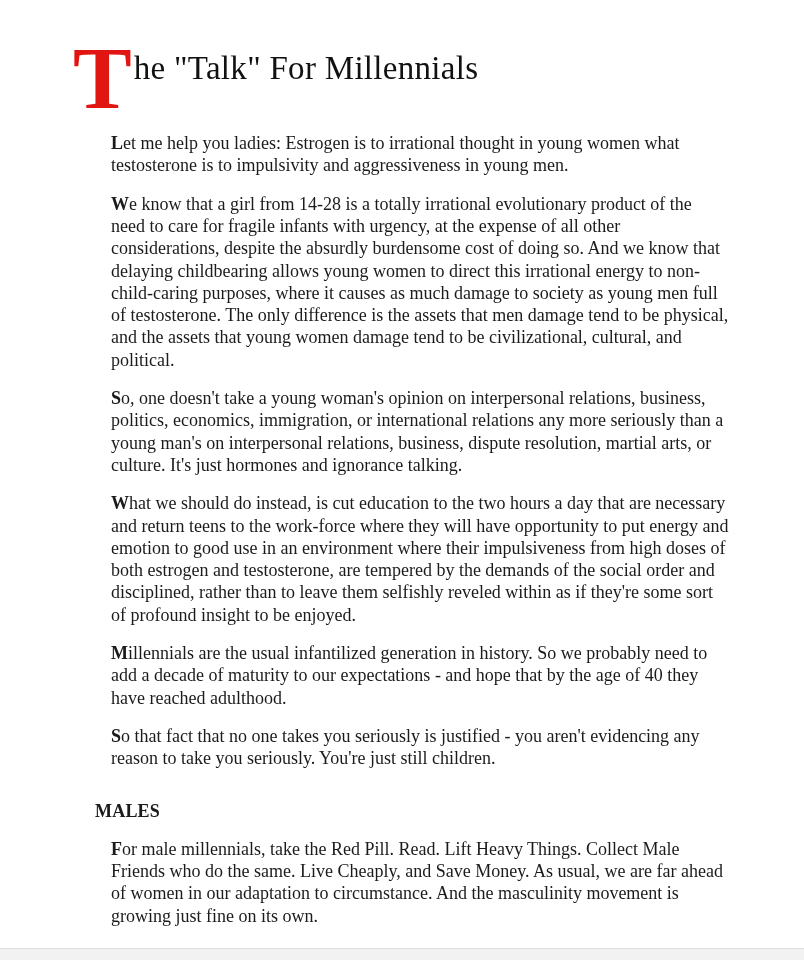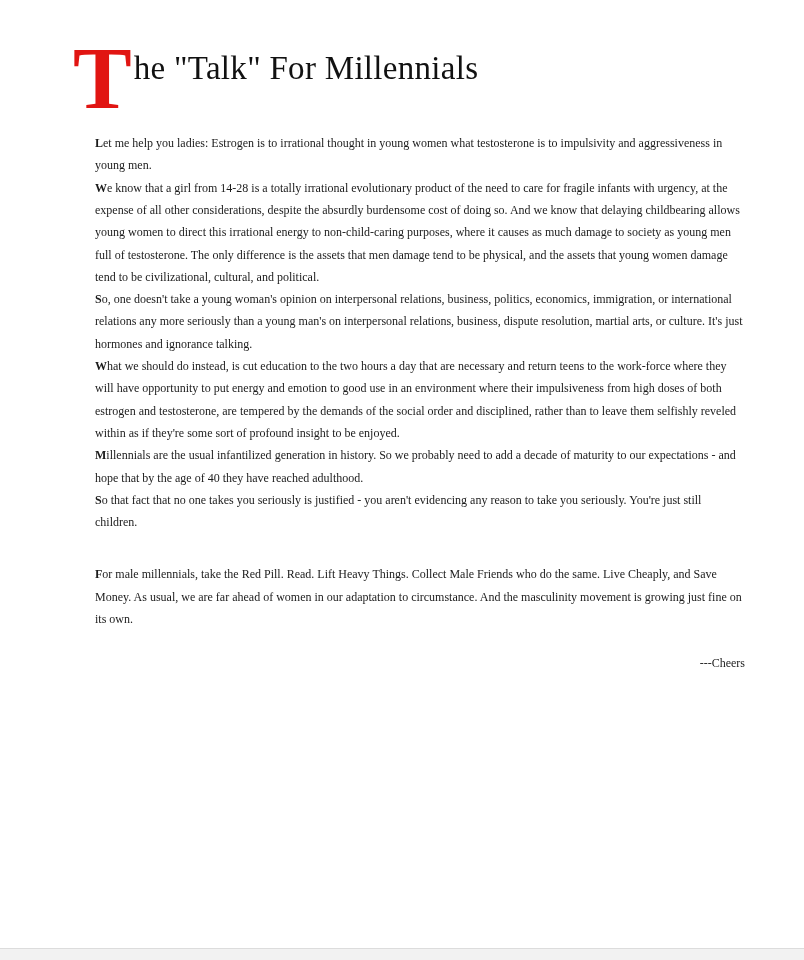--- a/index.html
+++ b/index.html
@@ -51,22 +51,22 @@
     margin-top: 30px;
   }
   .section-heading {
     font-size: 18px;
     font-weight: bold;
     margin: 0;
     line-height: 22.3px;
     letter-spacing: 0.2px;
   }
   .section-body p {
-    margin: 0;
-    font-size: 12px;
+    margin: 16px;
+    font-size: 18px;
     line-height: 22.3px;
   }
   .section-body p::first-letter {
     font-weight: bold;
   }
   .section-body strong {
     font-weight: normal;
   }
   .signature {
     width: 650px;
@@ -102,20 +102,21 @@
           <p><span>Let me help you ladies: Estrogen is to irrational thought in young women what testosterone is to impulsivity and aggressiveness in young men.</span></p>
           <p><span>We know that a girl from 14-28 is a totally irrational evolutionary product of the need to care for fragile infants with urgency, at the expense of all other considerations, despite the absurdly burdensome cost of doing so. And we know that delaying childbearing allows young women to direct this irrational energy to non-child-caring purposes, where it causes as much damage to society as young men full of testosterone. The only difference is the assets that men damage tend to be physical, and the assets that young women damage tend to be civilizational, cultural, and political.</span></p>
           <p><span>So, one doesn't take a young woman's opinion on interpersonal relations, business, politics, economics, immigration, or international relations any more seriously than a young man's on interpersonal relations, business, dispute resolution, martial arts, or culture. It's just hormones and ignorance talking.</span></p>
           <p><span>What we should do instead, is cut education to the two hours a day that are necessary and return teens to the work-force where they will have opportunity to put energy and emotion to good use in an environment where their impulsiveness from high doses of both estrogen and testosterone, are tempered by the demands of the social order and disciplined, rather than to leave them selfishly reveled within as if they're some sort of profound insight to be enjoyed.</span></p>
           <p><span>Millennials are the usual </span><strong>infantilized</strong><span> generation in history. So we probably need to add a decade of maturity to our expectations - and hope that by the age of 40 they have reached adulthood.</span></p>
           <p><span>So that fact that no one takes you seriously is justified - you aren't evidencing any reason to take you seriously. You're just still children.</span></p>
         </div>
     </section>
 
     <section class="section-males">
+      <h2 class="section-heading">MALES</h2>
       <div class="section-body">
           <p><span>For male millennials, take the Red Pill. Read. Lift Heavy Things. Collect Male Friends who do the same. Live Cheaply, and Save Money. As usual, we are far ahead of women in our adaptation to circumstance. And the masculinity movement is growing just fine on its own.</span></p>
         </div>
     </section>
 
     <div class="signature">---Cheers</div>
 
   </div>
 
 </div>

